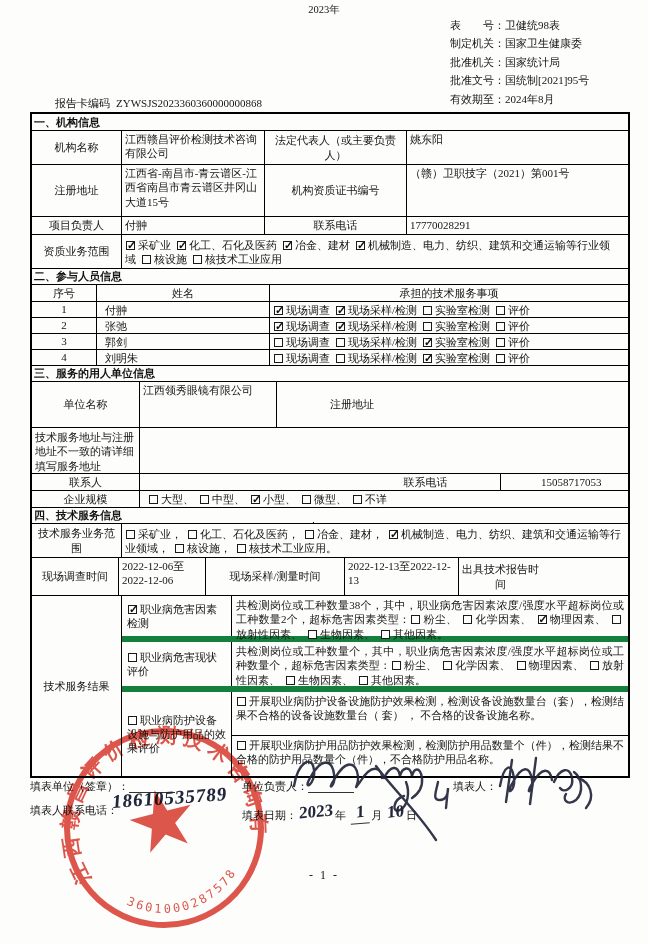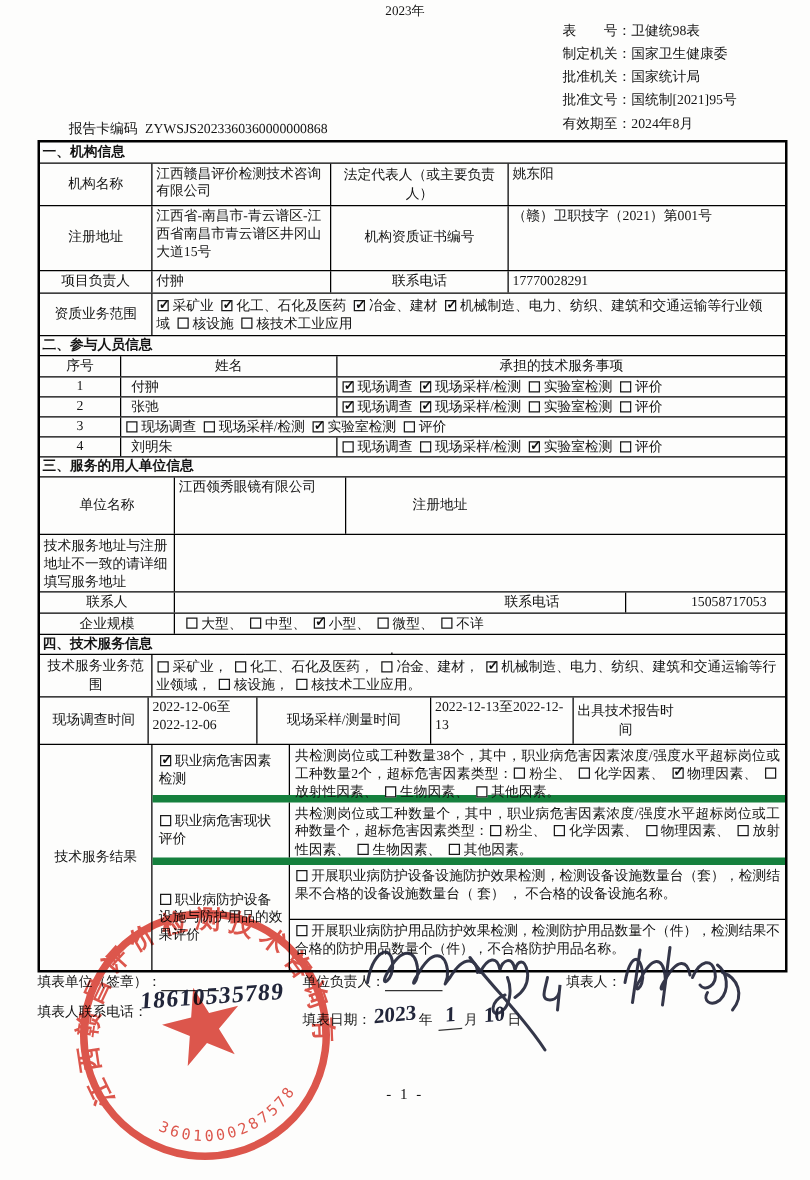--- a/index.html
+++ b/index.html
@@ -109,20 +109,21 @@
       <div class="c val" style="width:173px;padding-left:8px;">付翀</div>
       <div class="c val" style="flex:1;"><span class="cb on"></span><span class="cbl">现场调查</span><span class="cb on"></span><span class="cbl">现场采样/检测</span><span class="cb"></span><span class="cbl">实验室检测</span><span class="cb"></span><span class="cbl">评价</span></div>
     </div>
     <div class="row" style="height:16px;">
       <div class="c lab" style="width:65px;">2</div>
       <div class="c val" style="width:173px;padding-left:8px;">张弛</div>
       <div class="c val" style="flex:1;"><span class="cb on"></span><span class="cbl">现场调查</span><span class="cb on"></span><span class="cbl">现场采样/检测</span><span class="cb"></span><span class="cbl">实验室检测</span><span class="cb"></span><span class="cbl">评价</span></div>
     </div>
     <div class="row" style="height:16px;">
       <div class="c lab" style="width:65px;">3</div>
+      <div class="c val" style="width:173px;padding-left:8px;">郭剑</div>
       <div class="c val" style="flex:1;"><span class="cb"></span><span class="cbl">现场调查</span><span class="cb"></span><span class="cbl">现场采样/检测</span><span class="cb on"></span><span class="cbl">实验室检测</span><span class="cb"></span><span class="cbl">评价</span></div>
     </div>
     <div class="row" style="height:16px;">
       <div class="c lab" style="width:65px;">4</div>
       <div class="c val" style="width:173px;padding-left:8px;">刘明朱</div>
       <div class="c val" style="flex:1;"><span class="cb"></span><span class="cbl">现场调查</span><span class="cb"></span><span class="cbl">现场采样/检测</span><span class="cb on"></span><span class="cbl">实验室检测</span><span class="cb"></span><span class="cbl">评价</span></div>
     </div>
 
     <div class="row tit" style="height:16px;">三、服务的用人单位信息</div>
     <div class="row" style="height:46px;">
@@ -131,21 +132,21 @@
       <div class="c lab" style="width:150px;">注册地址</div>
     </div>
     <div class="row" style="height:46px;">
       <div class="c val" style="width:108px;padding-top:2px;">技术服务地址与注册地址不一致的请详细填写服务地址</div>
       <div class="c val" style="flex:1;"></div>
     </div>
     <div class="row" style="height:17px;gap:37px;">
       <div class="c lab" style="width:108px;">联系人</div>
       <div class="c val" style="width:137px;margin-top:48px;">王贵伦</div>
       <div class="c lab" style="width:150px;">联系电话</div>
-      <div class="c val" style="flex:1;text-align:center;">15058717053</div>
+      <div class="c val" style="flex:1;">15058717053</div>
     </div>
     <div class="row" style="height:17px;">
       <div class="c lab" style="width:108px;">企业规模</div>
       <div class="c val" style="flex:1;padding-left:8px;"><span class="cb"></span><span class="cbl">大型、</span><span class="cb"></span><span class="cbl">中型、</span><span class="cb on"></span><span class="cbl">小型、</span><span class="cb"></span><span class="cbl">微型、</span><span class="cb"></span><span class="cbl">不详</span></div>
     </div>
 
     <div class="row tit" style="height:16px;">四、技术服务信息</div>
     <div class="row" style="height:34px;">
       <div class="c lab" style="width:90px;">技术服务业务范围</div>
       <div class="c val" style="flex:1;padding-top:3px;"><span class="cb"></span><span class="cbl">采矿业，</span><span class="cb"></span><span class="cbl">化工、石化及医药，</span><span class="cb"></span><span class="cbl">冶金、建材，</span><span class="cb on"></span><span class="cbl">机械制造、电力、纺织、建筑和交通运输等行业领域，</span><span class="cb"></span><span class="cbl">核设施，</span><span class="cb"></span><span class="cbl">核技术工业应用。</span></div>

